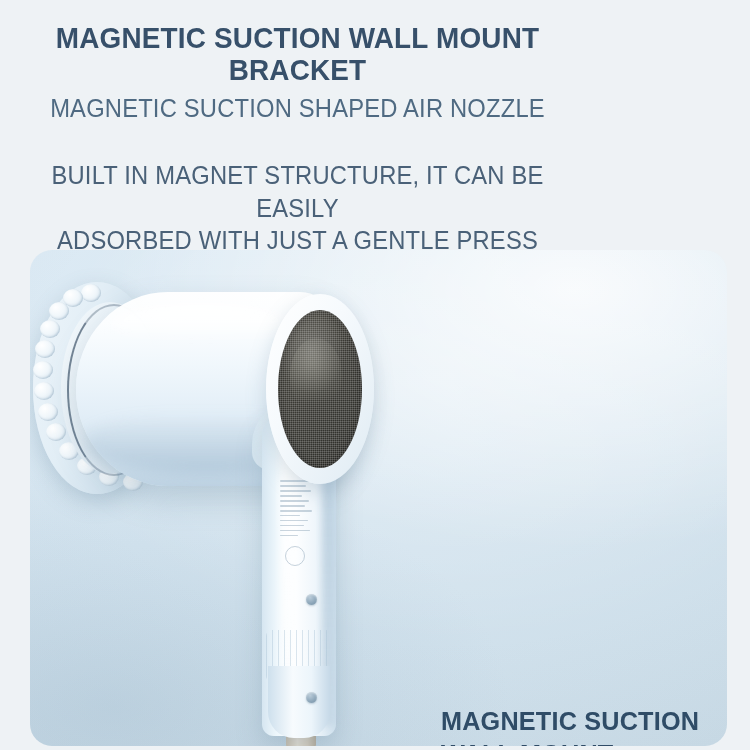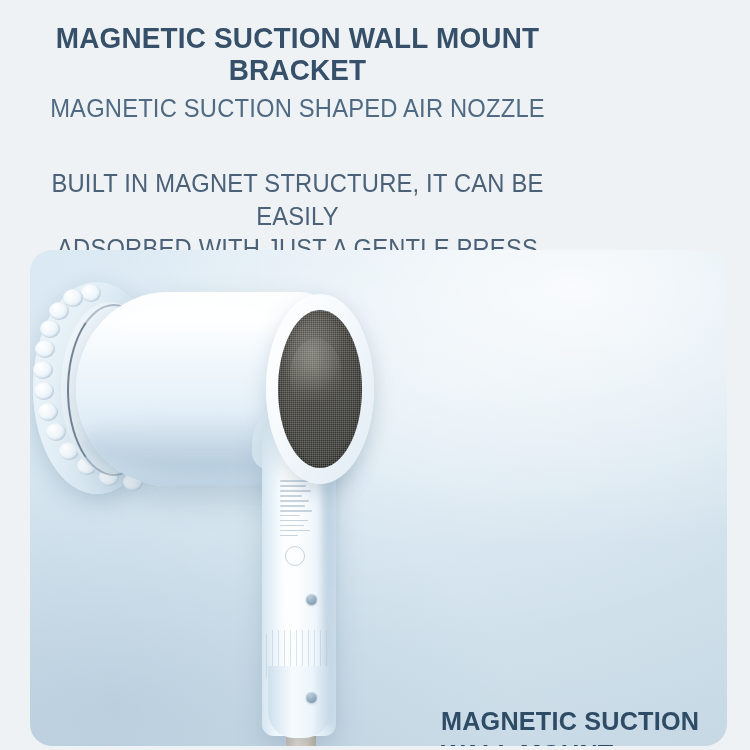--- a/index.html
+++ b/index.html
@@ -16,21 +16,21 @@
     font-size:30px;font-weight:bold;letter-spacing:.2px;
     color:#37506a;line-height:1.06;
     transform:scaleX(.93);transform-origin:center;
   }
   .h-sub{
     margin:0;padding-top:9px;
     font-size:25px;font-weight:400;letter-spacing:.2px;
     color:#4f6a82;line-height:1.06;
     transform:scaleX(.95);transform-origin:center;
   }
-  .h-body{margin:12px;padding-top:34px;}
+  .h-body{margin:4px;padding-top:34px;}
   .h-body p{
     margin:0;font-size:25px;font-weight:400;letter-spacing:.2px;
     color:#4a6178;line-height:1.30;
     transform:scaleX(.95);transform-origin:center;
   }
 
   
   .photo{
     position:absolute;left:30px;top:250px;width:697px;height:496px;
     border-radius:22px;overflow:hidden;

